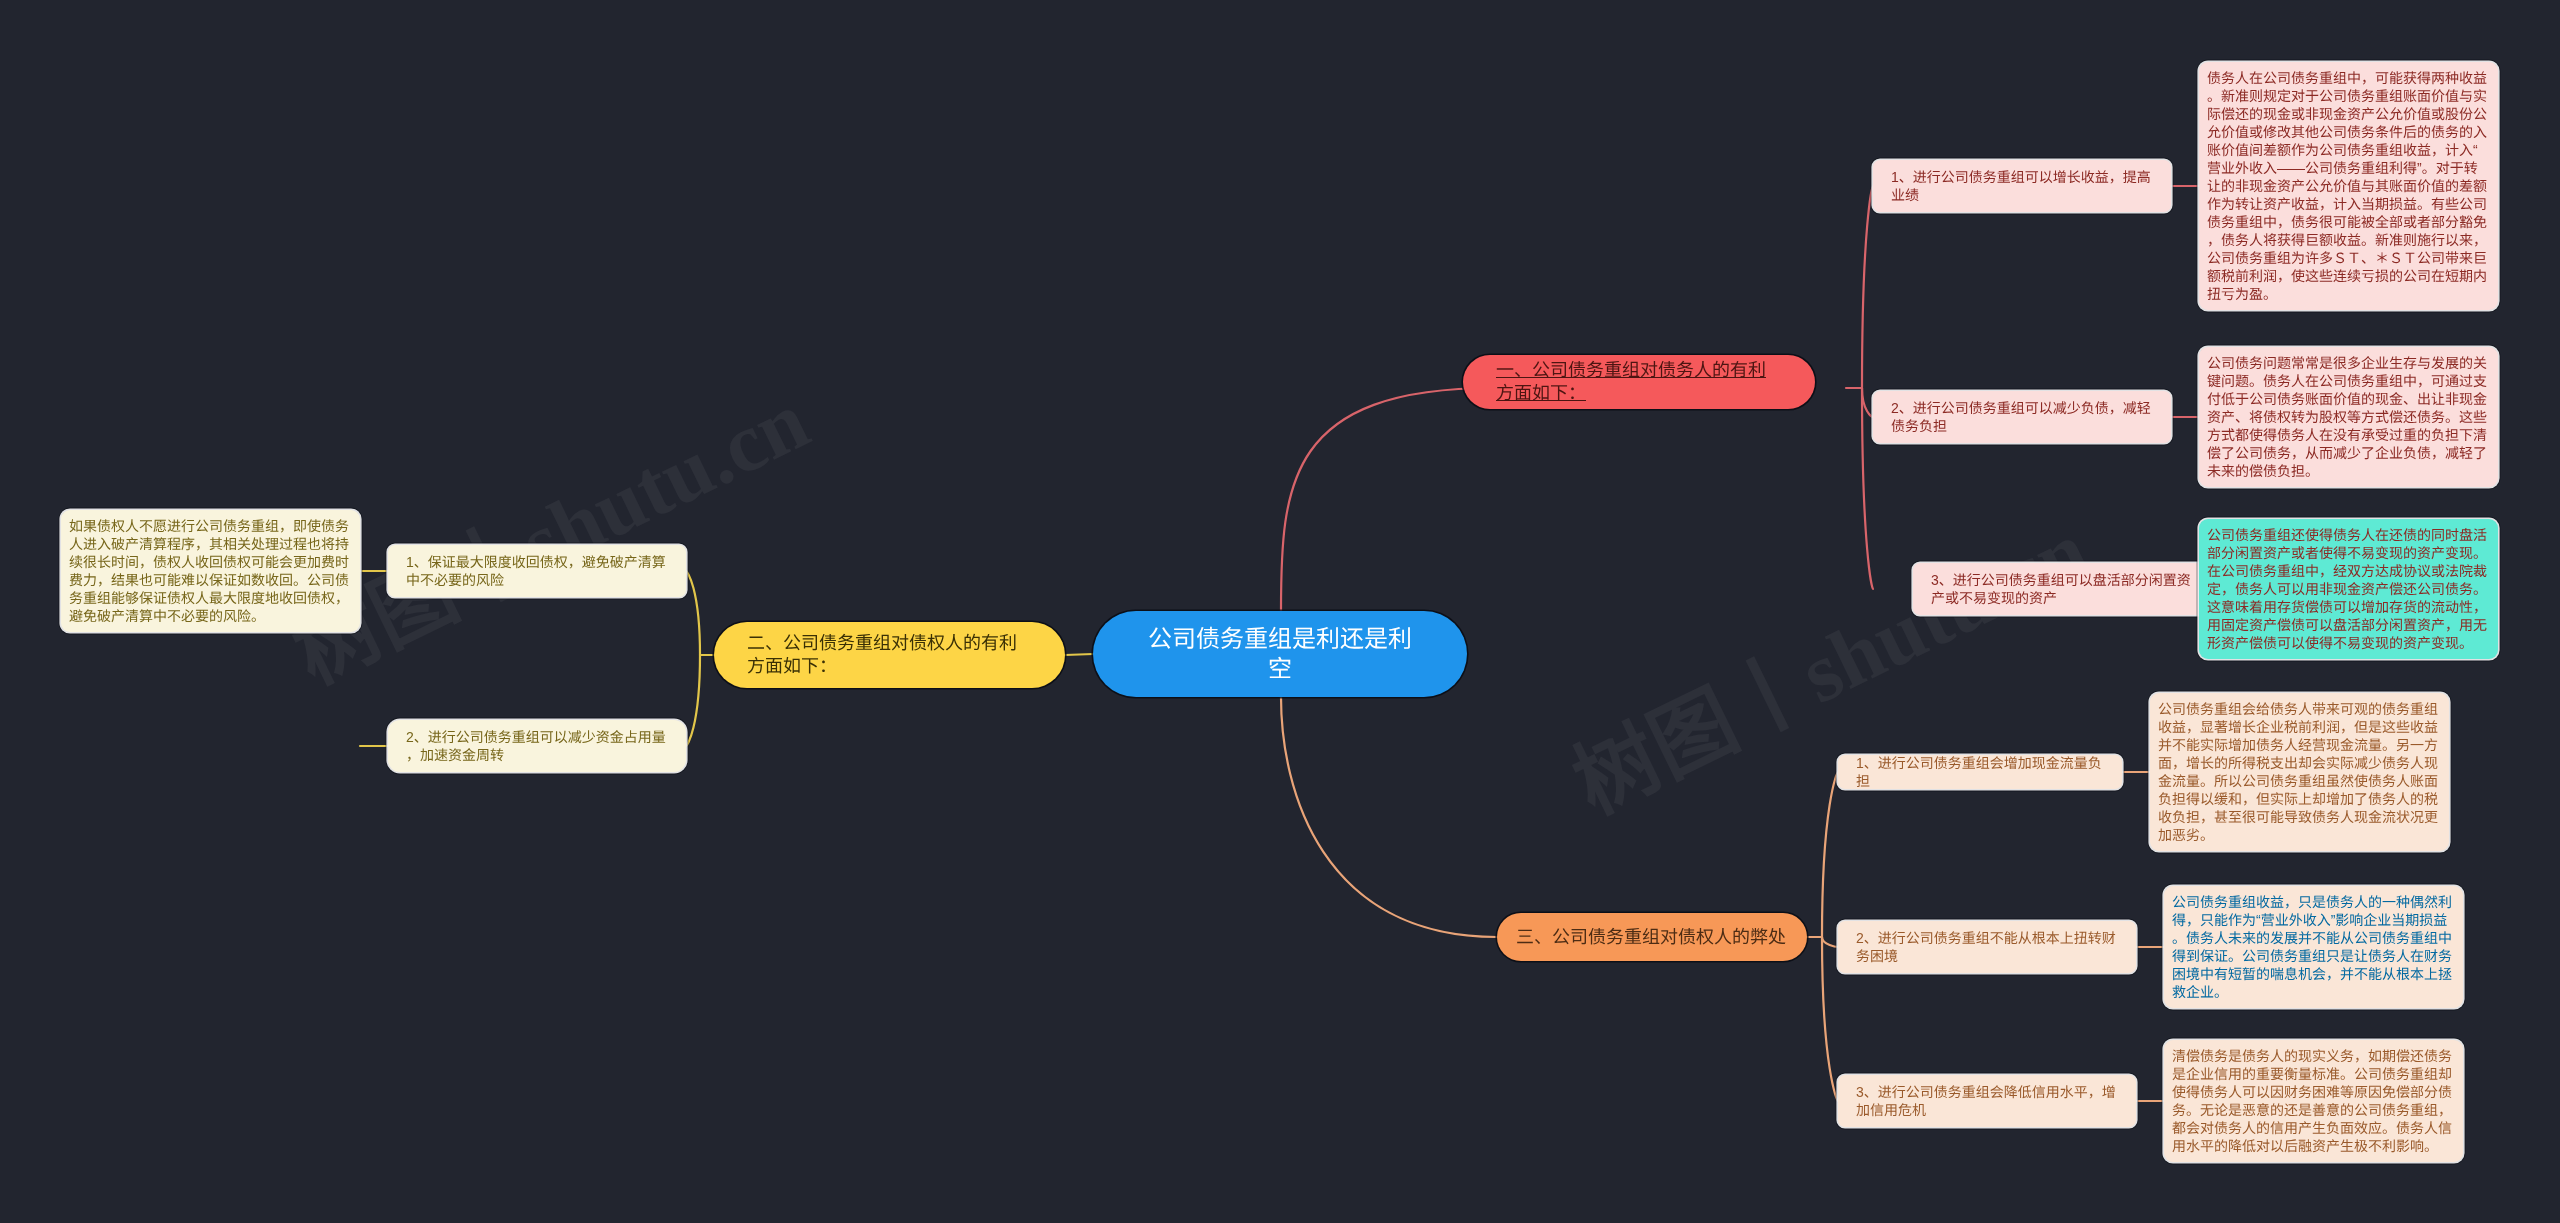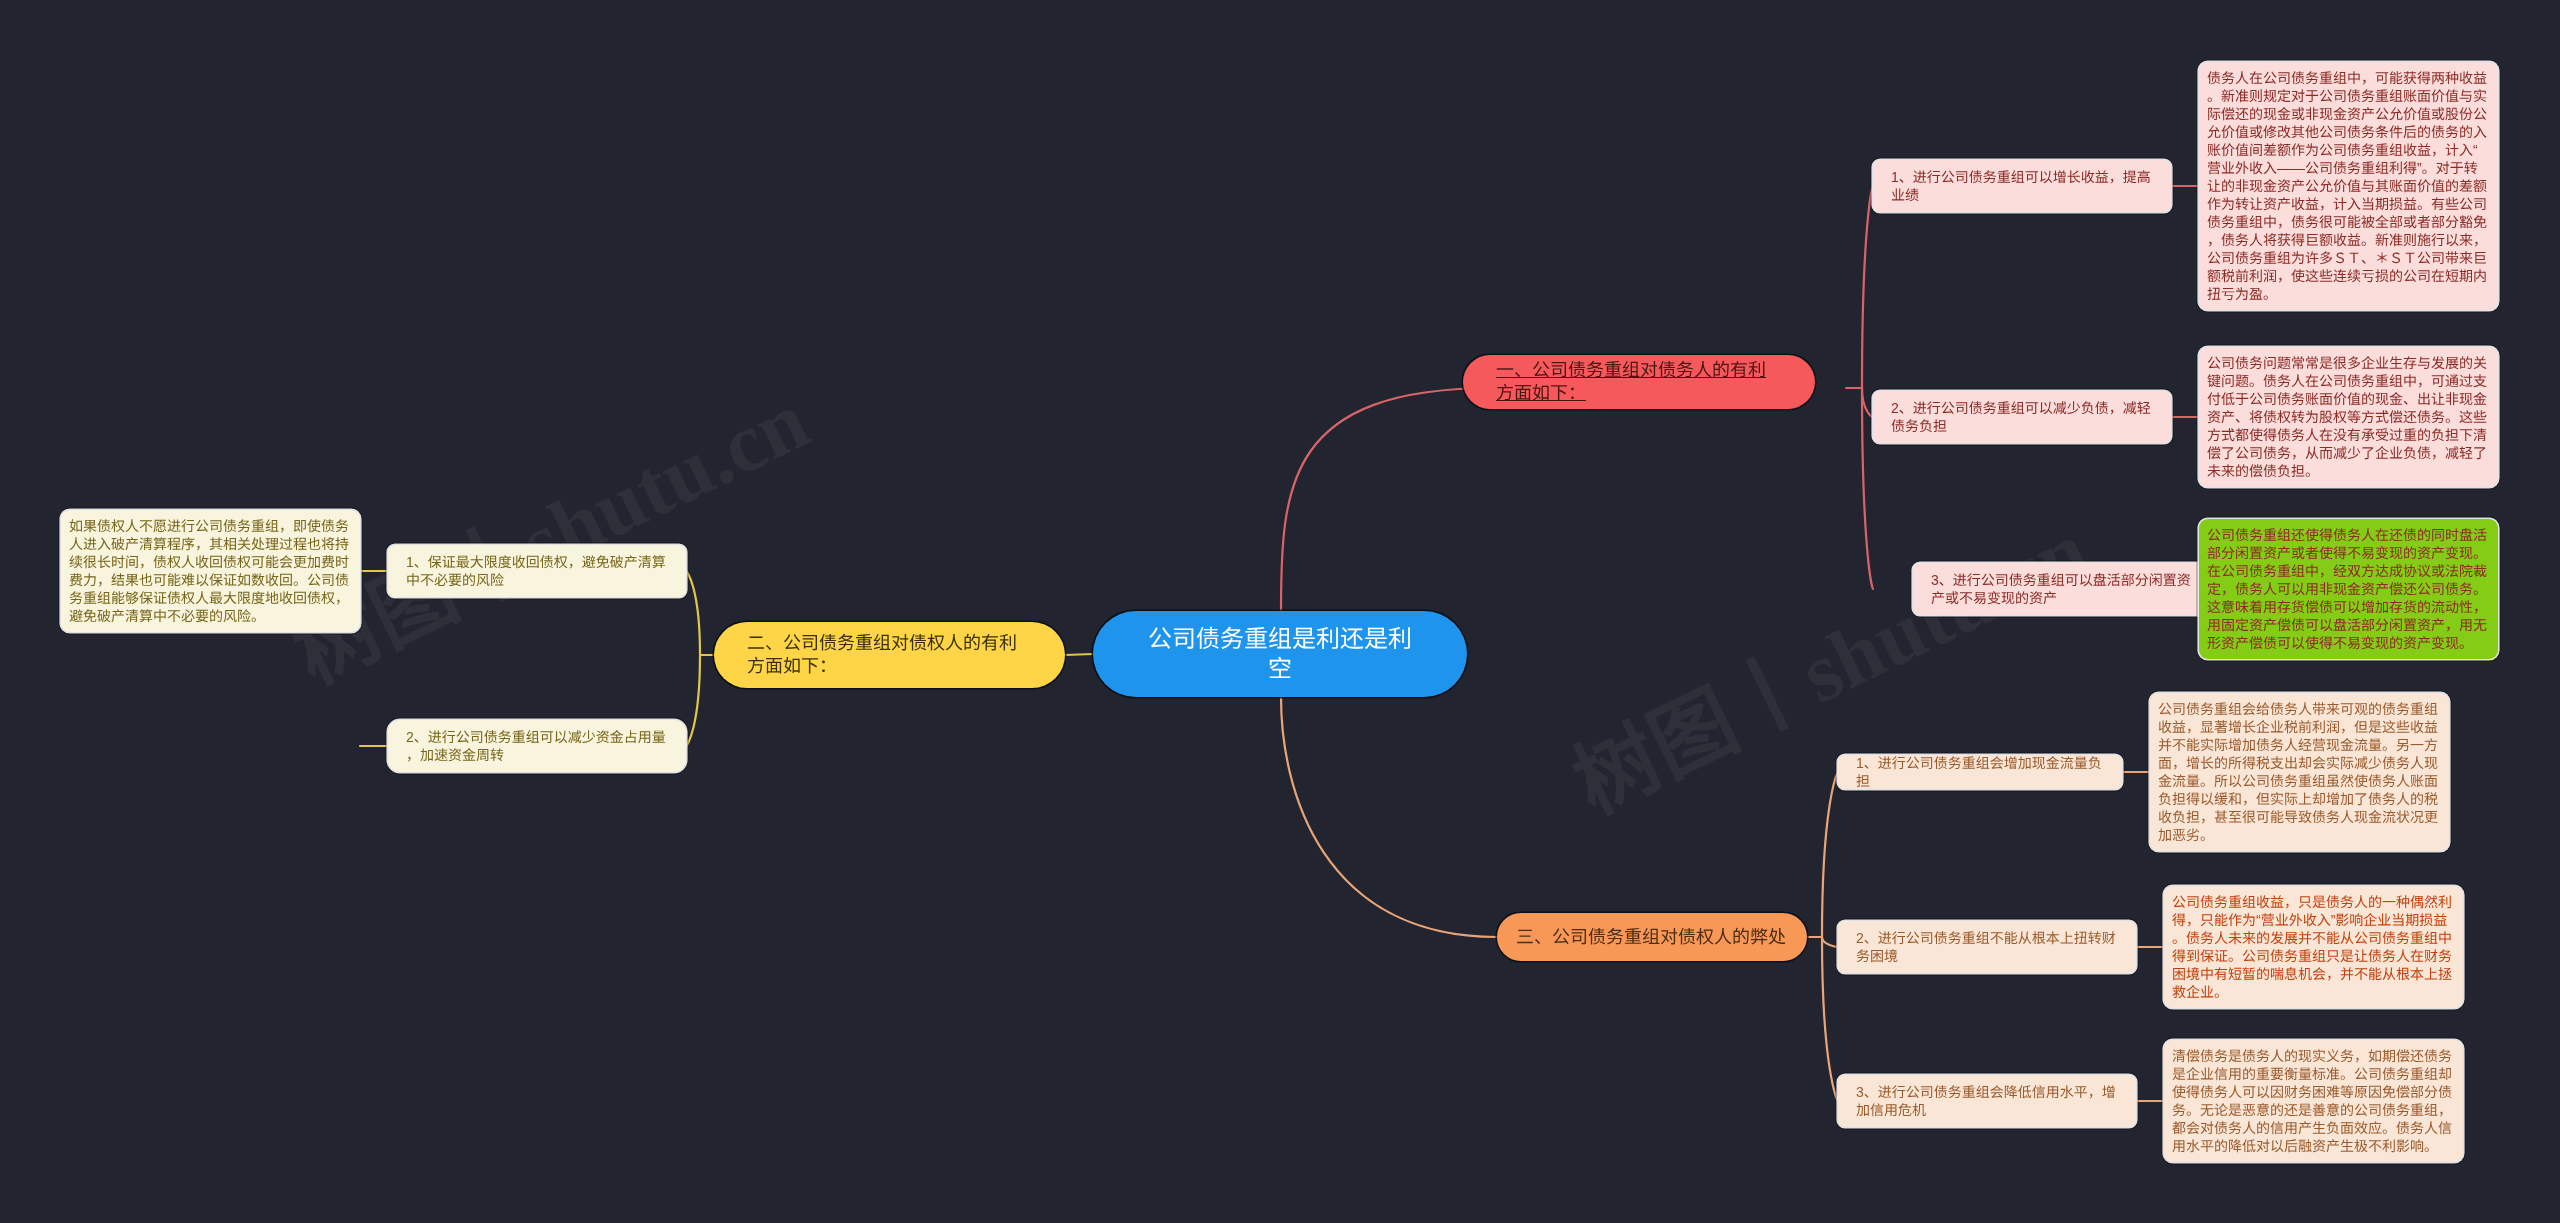--- a/index.html
+++ b/index.html
@@ -73,21 +73,21 @@
       <span>1、进行公司债务重组可以增长收益，提高业绩</span>
     </div>
 <div class="node topic-node" style="left:1873px;top:391px;width:298px;height:52px;border-radius:7px;background:#fbdedc;color:#8c2a24;">
       <span>2、进行公司债务重组可以减少负债，减轻债务负担</span>
     </div>
 <div class="node topic-node" style="left:1873px;top:563px;width:298px;height:52px;border-radius:7px;background:#fbdedc;color:#8c2a24;margin-left:40px;">
       <span>3、进行公司债务重组可以盘活部分闲置资产或不易变现的资产</span>
     </div>
 <div class="node detail-node" style="left:2199px;top:62px;width:299px;height:248px;border-radius:9px;background:#fbdedc;color:#8c2a24;"><span>债务人在公司债务重组中，可能获得两种收益。新准则规定对于公司债务重组账面价值与实际偿还的现金或非现金资产公允价值或股份公允价值或修改其他公司债务条件后的债务的入账价值间差额作为公司债务重组收益，计入“营业外收入——公司债务重组利得”。对于转让的非现金资产公允价值与其账面价值的差额作为转让资产收益，计入当期损益。有些公司债务重组中，债务很可能被全部或者部分豁免，债务人将获得巨额收益。新准则施行以来，公司债务重组为许多ＳＴ、＊ＳＴ公司带来巨额税前利润，使这些连续亏损的公司在短期内扭亏为盈。</span></div>
 <div class="node detail-node" style="left:2199px;top:347px;width:299px;height:140px;border-radius:9px;background:#fbdedc;color:#8c2a24;"><span>公司债务问题常常是很多企业生存与发展的关键问题。债务人在公司债务重组中，可通过支付低于公司债务账面价值的现金、出让非现金资产、将债权转为股权等方式偿还债务。这些方式都使得债务人在没有承受过重的负担下清偿了公司债务，从而减少了企业负债，减轻了未来的偿债负担。</span></div>
-<div class="node detail-node" style="left:2199px;top:519px;width:299px;height:140px;border-radius:9px;background:#84cc16;color:#8c2a24;"><span>公司债务重组还使得债务人在还债的同时盘活部分闲置资产或者使得不易变现的资产变现。在公司债务重组中，经双方达成协议或法院裁定，债务人可以用非现金资产偿还公司债务。这意味着用存货偿债可以增加存货的流动性，用固定资产偿债可以盘活部分闲置资产，用无形资产偿债可以使得不易变现的资产变现。</span></div>
+<div class="node detail-node" style="left:2199px;top:519px;width:299px;height:140px;border-radius:9px;background:#5eead4;color:#8c2a24;"><span>公司债务重组还使得债务人在还债的同时盘活部分闲置资产或者使得不易变现的资产变现。在公司债务重组中，经双方达成协议或法院裁定，债务人可以用非现金资产偿还公司债务。这意味着用存货偿债可以增加存货的流动性，用固定资产偿债可以盘活部分闲置资产，用无形资产偿债可以使得不易变现的资产变现。</span></div>
 <div class="node branch-node" style="left:714px;top:622px;width:351px;height:66px;border-radius:33.0px;background:#fdd546;color:#3a3005;padding:0 33px;">
       <span>二、公司债务重组对债权人的有利方面如下：</span>
     </div>
 <div class="node topic-node" style="left:388px;top:545px;width:298px;height:52px;border-radius:7px;background:#f9f4dd;color:#77661a;">
       <span>1、保证最大限度收回债权，避免破产清算中不必要的风险</span>
     </div>
 <div class="node topic-node" style="left:388px;top:720px;width:298px;height:52px;border-radius:12px;background:#f9f4dd;color:#77661a;">
       <span>2、进行公司债务重组可以减少资金占用量，加速资金周转</span>
     </div>
 <div class="node detail-node" style="left:61px;top:510px;width:299px;height:122px;border-radius:9px;background:#f9f4dd;color:#77661a;"><span>如果债权人不愿进行公司债务重组，即使债务人进入破产清算程序，其相关处理过程也将持续很长时间，债权人收回债权可能会更加费时费力，结果也可能难以保证如数收回。公司债务重组能够保证债权人最大限度地收回债权，避免破产清算中不必要的风险。</span></div>
@@ -97,15 +97,15 @@
 <div class="node topic-node" style="left:1838px;top:755px;width:284px;height:34px;border-radius:7px;background:#fae6d7;color:#9a5a2b;">
       <span>1、进行公司债务重组会增加现金流量负担</span>
     </div>
 <div class="node topic-node" style="left:1838px;top:921px;width:298px;height:52px;border-radius:7px;background:#fae6d7;color:#9a5a2b;">
       <span>2、进行公司债务重组不能从根本上扭转财务困境</span>
     </div>
 <div class="node topic-node" style="left:1838px;top:1075px;width:298px;height:52px;border-radius:7px;background:#fae6d7;color:#9a5a2b;">
       <span>3、进行公司债务重组会降低信用水平，增加信用危机</span>
     </div>
 <div class="node detail-node" style="left:2150px;top:693px;width:299px;height:158px;border-radius:9px;background:#fae6d7;color:#9a5a2b;"><span>公司债务重组会给债务人带来可观的债务重组收益，显著增长企业税前利润，但是这些收益并不能实际增加债务人经营现金流量。另一方面，增长的所得税支出却会实际减少债务人现金流量。所以公司债务重组虽然使债务人账面负担得以缓和，但实际上却增加了债务人的税收负担，甚至很可能导致债务人现金流状况更加恶劣。</span></div>
-<div class="node detail-node" style="left:2164px;top:886px;width:299px;height:122px;border-radius:9px;background:#fae6d7;color:#c2410c;"><span>公司债务重组收益，只是债务人的一种偶然利得，只能作为“营业外收入”影响企业当期损益。债务人未来的发展并不能从公司债务重组中得到保证。公司债务重组只是让债务人在财务困境中有短暂的喘息机会，并不能从根本上拯救企业。</span></div>
+<div class="node detail-node" style="left:2164px;top:886px;width:299px;height:122px;border-radius:9px;background:#fae6d7;color:#0369a1;"><span>公司债务重组收益，只是债务人的一种偶然利得，只能作为“营业外收入”影响企业当期损益。债务人未来的发展并不能从公司债务重组中得到保证。公司债务重组只是让债务人在财务困境中有短暂的喘息机会，并不能从根本上拯救企业。</span></div>
 <div class="node detail-node" style="left:2164px;top:1040px;width:299px;height:122px;border-radius:9px;background:#fae6d7;color:#9a5a2b;"><span>清偿债务是债务人的现实义务，如期偿还债务是企业信用的重要衡量标准。公司债务重组却使得债务人可以因财务困难等原因免偿部分债务。无论是恶意的还是善意的公司债务重组，都会对债务人的信用产生负面效应。债务人信用水平的降低对以后融资产生极不利影响。</span></div>
 </div>
 
 </body></html>

